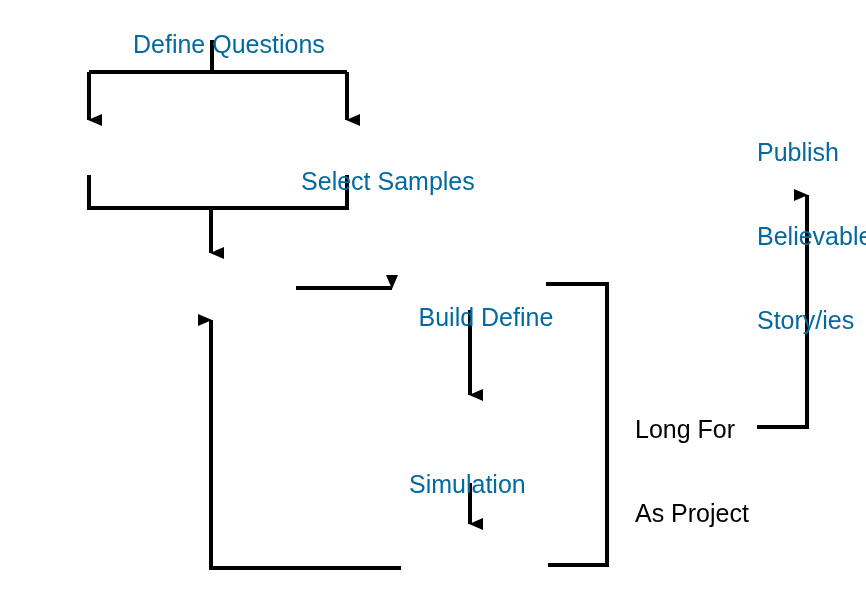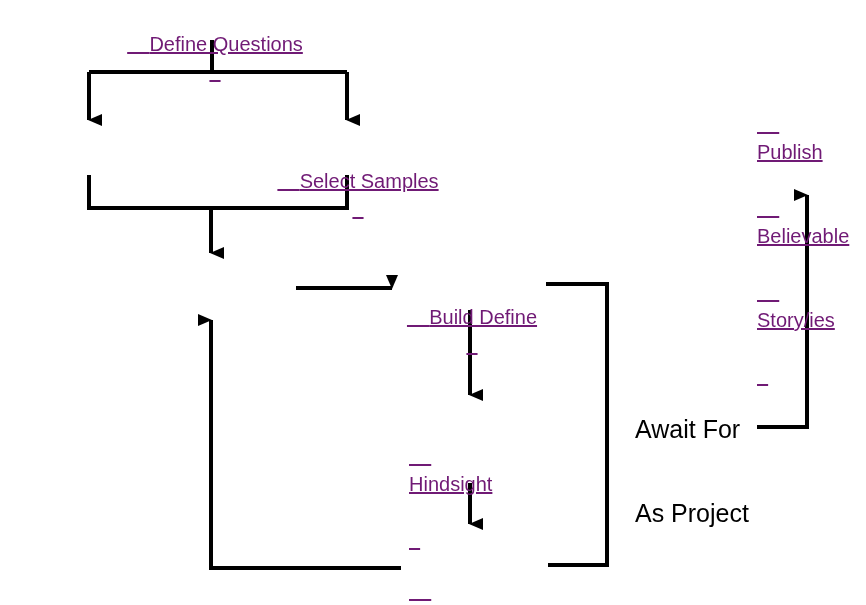--- a/index.html
+++ b/index.html
@@ -19,28 +19,27 @@
   }
   #flow-svg {
     position: absolute;
     left: 0;
     top: 0;
     width: 866px;
     height: 605px;
   }
   .node-label {
     position: absolute;
-    color: #701a75;
+    color: #0369a1;
     font-family: "Liberation Sans", sans-serif;
-    font-size: 20px;
+    font-size: 25px;
     line-height: 28px;
     font-weight: 400;
     white-space: pre;
     letter-spacing: 0px;
-    text-decoration: underline;
   }
   .centered {
     transform: translateX(-50%);
     text-align: center;
   }
   .left-aligned {
     text-align: left;
   }
   .loop-note {
     position: absolute;
@@ -96,44 +95,44 @@
 
       <path d="M 757 427 L 807 427 L 807 195" marker-end="url(#arrowhead-up)"></path>
     </g>
   </svg>
 
   <div class="node-label centered" style="left:215px; top:2px;">
     <span>Define Questions</span>
   </div>
 
 
-  <div class="node-label centered" style="left:358px; top:139px;">
+  <div class="node-label centered" style="left:374px; top:139px;">
     <span>Select Samples</span>
   </div>
 
 
   <div class="node-label centered" style="left:472px; top:275px;">
     <span>Build Define</span>
   </div>
 
   <div class="node-label left-aligned" style="left:409px; top:414px;">
-    <div>Hindsight</div>
+    <div>Simulation</div>
   </div>
 
   <div class="node-label left-aligned" style="left:409px; top:549px;">
     
     
   </div>
 
   <div class="node-label left-aligned" style="left:757px; top:82px;">
     <div>Publish</div>
     <div>Believable</div>
     <div>Story/ies</div>
   </div>
 
   <div class="loop-note" style="left:635px; top:359px;">
-    <div>Await For</div>
+    <div>Long For</div>
     <div>As Project</div>
     
     
   </div>
 
 </div>
 
 </body></html>

